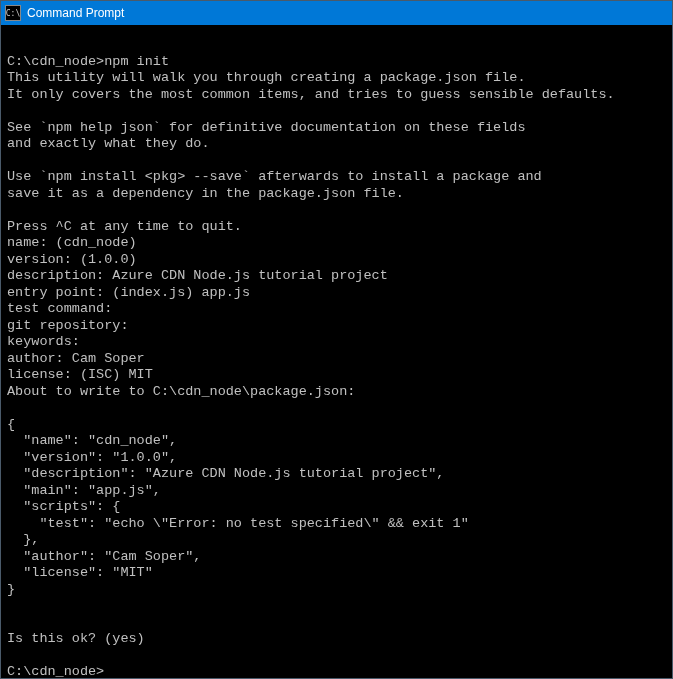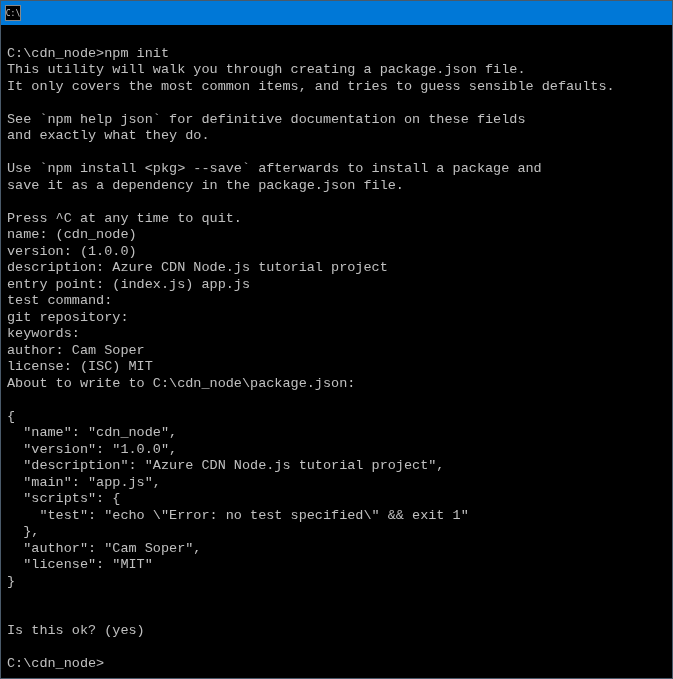--- a/index.html
+++ b/index.html
@@ -48,32 +48,33 @@
     }
     .titlebar-title {
       flex: 1;
     }
     .terminal {
       flex: 1;
       background: #000;
       color: #c0c0c0;
       font-size: 13.5px;
       line-height: 16.5px;
-      padding: 4px 6px;
+      padding: 12px 6px;
       white-space: pre-wrap;
       overflow: hidden;
       font-family: Consolas, 'Courier New', monospace;
     }
   </style>
 </head>
 <body>
 
 <div class="window">
   <div class="titlebar">
     <span class="titlebar-icon">C:\</span>
+    <span class="titlebar-title">Command Prompt</span>
   </div>
   <div class="terminal">
 C:\cdn_node&gt;npm init
 This utility will walk you through creating a package.json file.
 It only covers the most common items, and tries to guess sensible defaults.
 
 See `npm help json` for definitive documentation on these fields
 and exactly what they do.
 
 Use `npm install &lt;pkg&gt; --save` afterwards to install a package and

